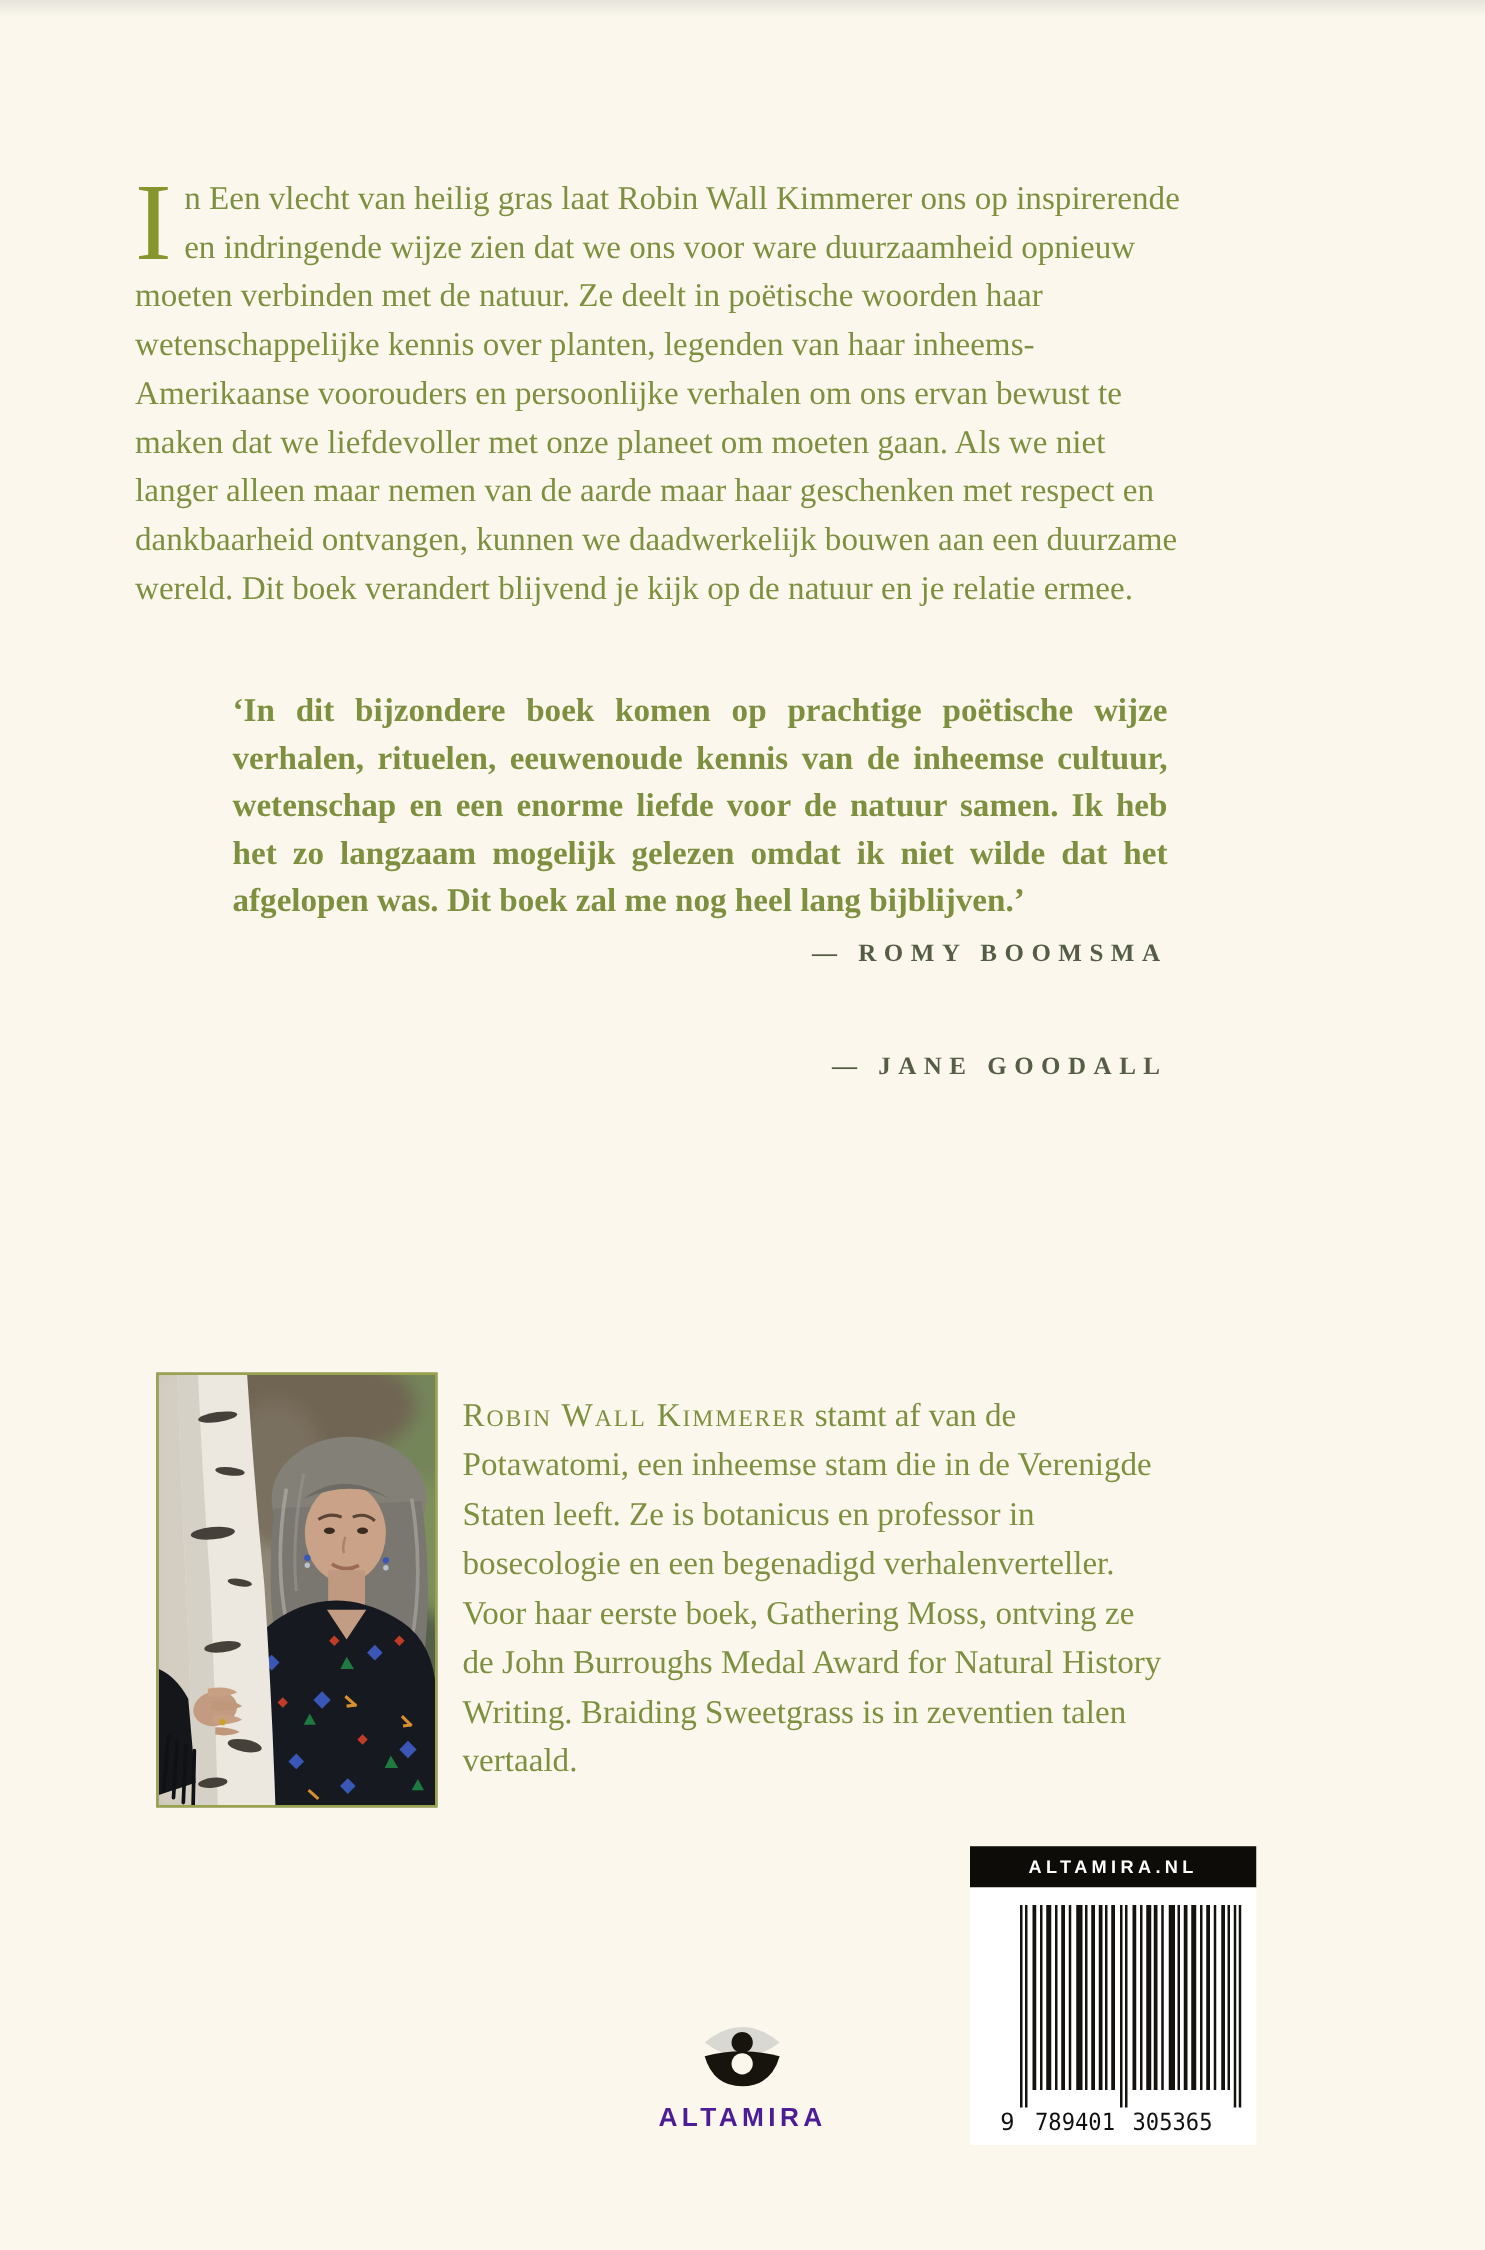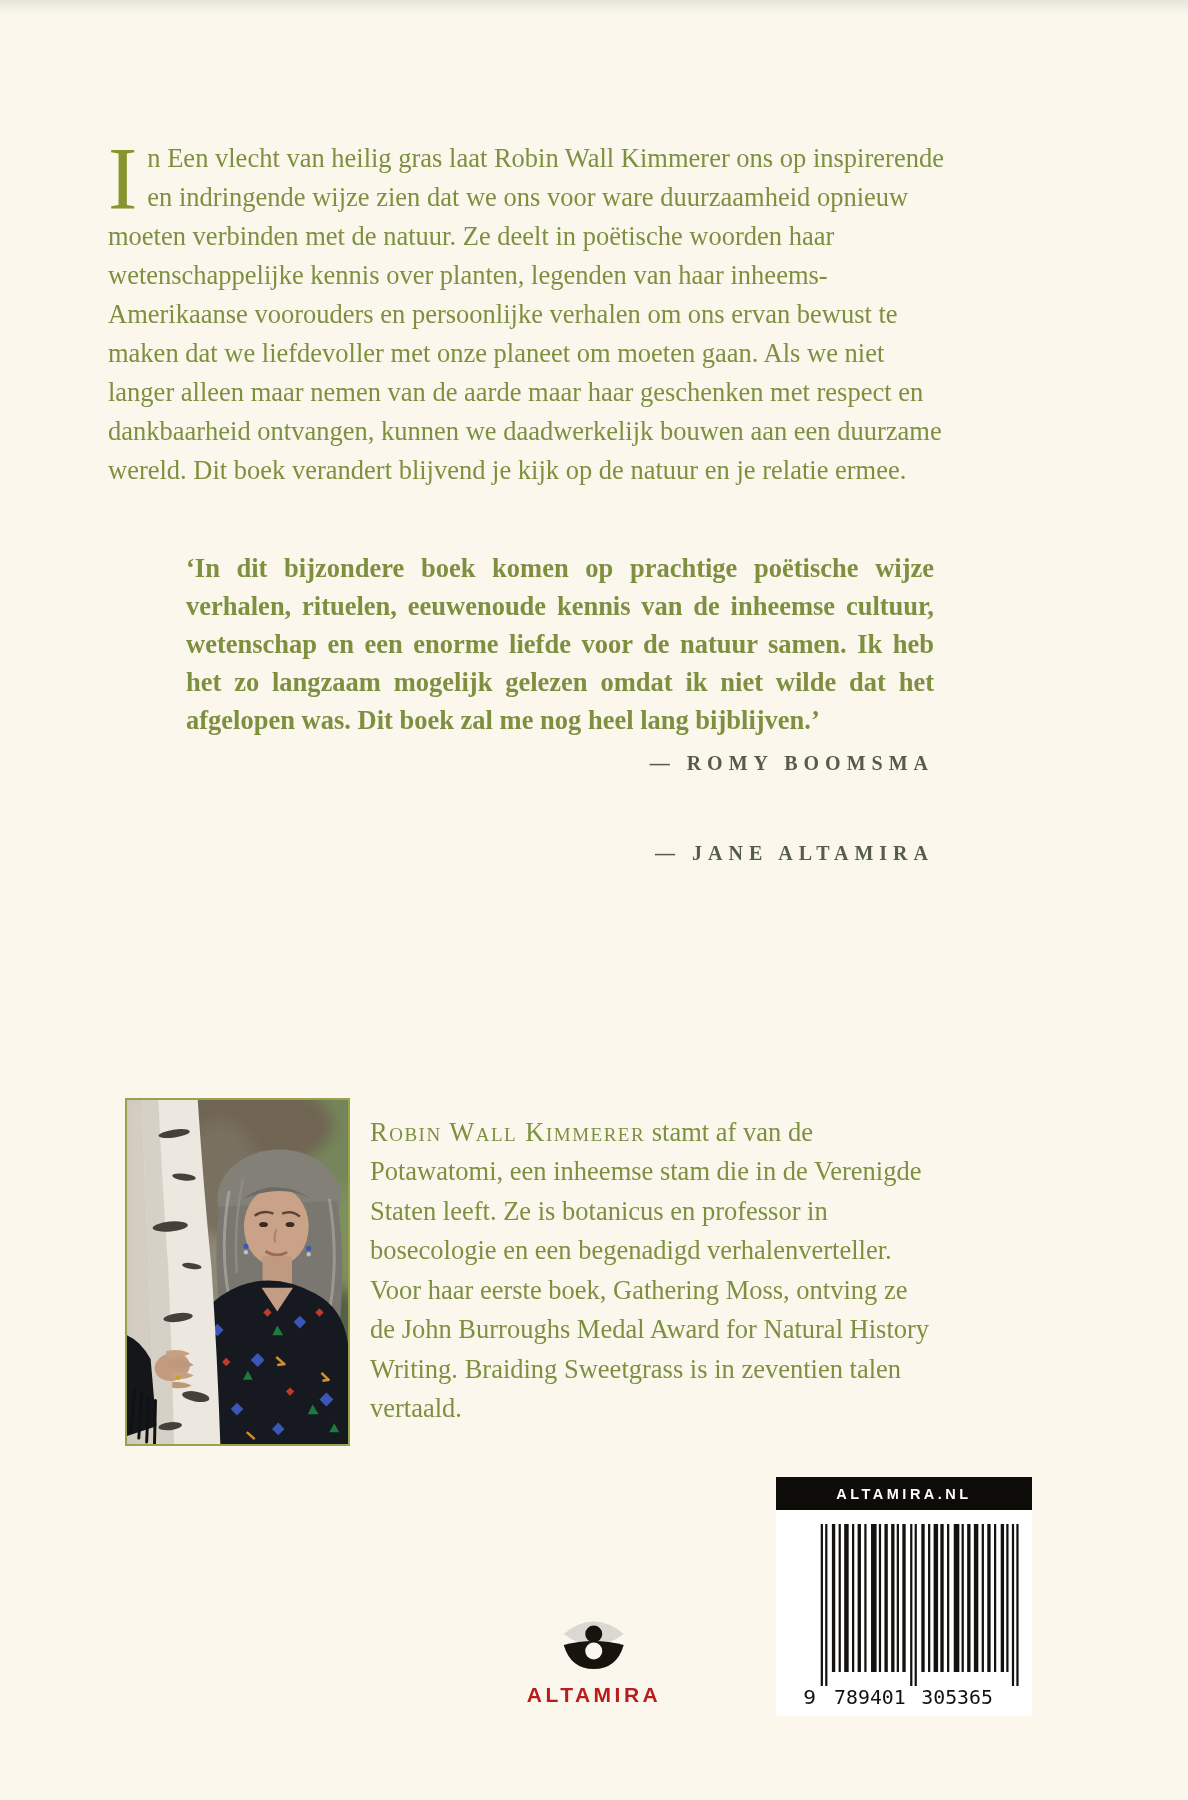--- a/index.html
+++ b/index.html
@@ -49,25 +49,25 @@
   .bio-name { font-variant:small-caps; letter-spacing:1.5px; }
 
   
   .publisher-logo {
     position:absolute; top:1612px; left:50%; transform:translateX(-50%);
     text-align:center;
   }
   .publisher-logo svg { display:block; margin:0 auto; }
   .logo-text {
     margin-top:9px; font-family:"Liberation Sans", sans-serif;
-    font-weight:bold; font-size:21px; letter-spacing:3.5px; color:#b91c1c;
-  }
-
-  
-  .barcode-block { position:absolute; left:776px; top:1477px; width:256px; }
+    font-weight:bold; font-size:21px; letter-spacing:3.5px; color:#4c1d95;
+  }
+
+  
+  .barcode-block { position:absolute; left:776px; top:1477px; width:229px; }
   .barcode-label {
     height:33px; background:#0e0c09; color:#ffffff;
     font-family:"Liberation Sans", sans-serif; font-weight:bold;
     font-size:14.5px; letter-spacing:3.5px;
     display:flex; align-items:center; justify-content:center;
   }
   .barcode-white { background:#ffffff; height:206px; }
   .barcode-white svg { display:block; width:100%; height:100%; }
   .barcode-digit { font-family:"DejaVu Sans Mono", monospace; font-size:19px; fill:#111; }
 </style>
@@ -80,21 +80,21 @@
   <p class="intro">
     <span class="dropcap">I</span><span>n </span><span class="it">Een vlecht van heilig gras</span><span> laat Robin Wall Kimmerer ons op inspirerende en indringende wijze zien dat we ons voor ware duurzaamheid opnieuw moeten verbinden met de natuur. Ze deelt in poëtische woorden haar wetenschappelijke kennis over planten, legenden van haar inheems-Amerikaanse voorouders en persoonlijke verhalen om ons ervan bewust te maken dat we liefdevoller met onze planeet om moeten gaan. Als we niet langer alleen maar nemen van de aarde maar haar geschenken met respect en dankbaarheid ontvangen, kunnen we daadwerkelijk bouwen aan een duurzame wereld. Dit boek verandert blijvend je kijk op de natuur en je relatie ermee.</span>
   </p>
 
   <div class="quote-block q1">
     <p class="quote-text">‘In dit bijzondere boek komen op prachtige poëtische wijze verhalen, rituelen, eeuwenoude kennis van de inheemse cultuur, wetenschap en een enorme liefde voor de natuur samen. Ik heb het zo langzaam mogelijk gelezen omdat ik niet wilde dat het afgelopen was. Dit boek zal me nog heel lang bijblijven.’</p>
     <div class="attribution">— ROMY BOOMSMA</div>
   </div>
 
   <div class="quote-block q2">
-    <div class="attribution">— JANE ALTAMIRA</div>
+    <div class="attribution">— JANE GOODALL</div>
   </div>
 
   <div class="author-photo-frame">
     <svg viewBox="0 0 225 348" preserveAspectRatio="none">
       <defs>
         <filter id="pblur" x="-20%" y="-20%" width="140%" height="140%">
           <feGaussianBlur stdDeviation="7"></feGaussianBlur>
         </filter>
       </defs>
 

